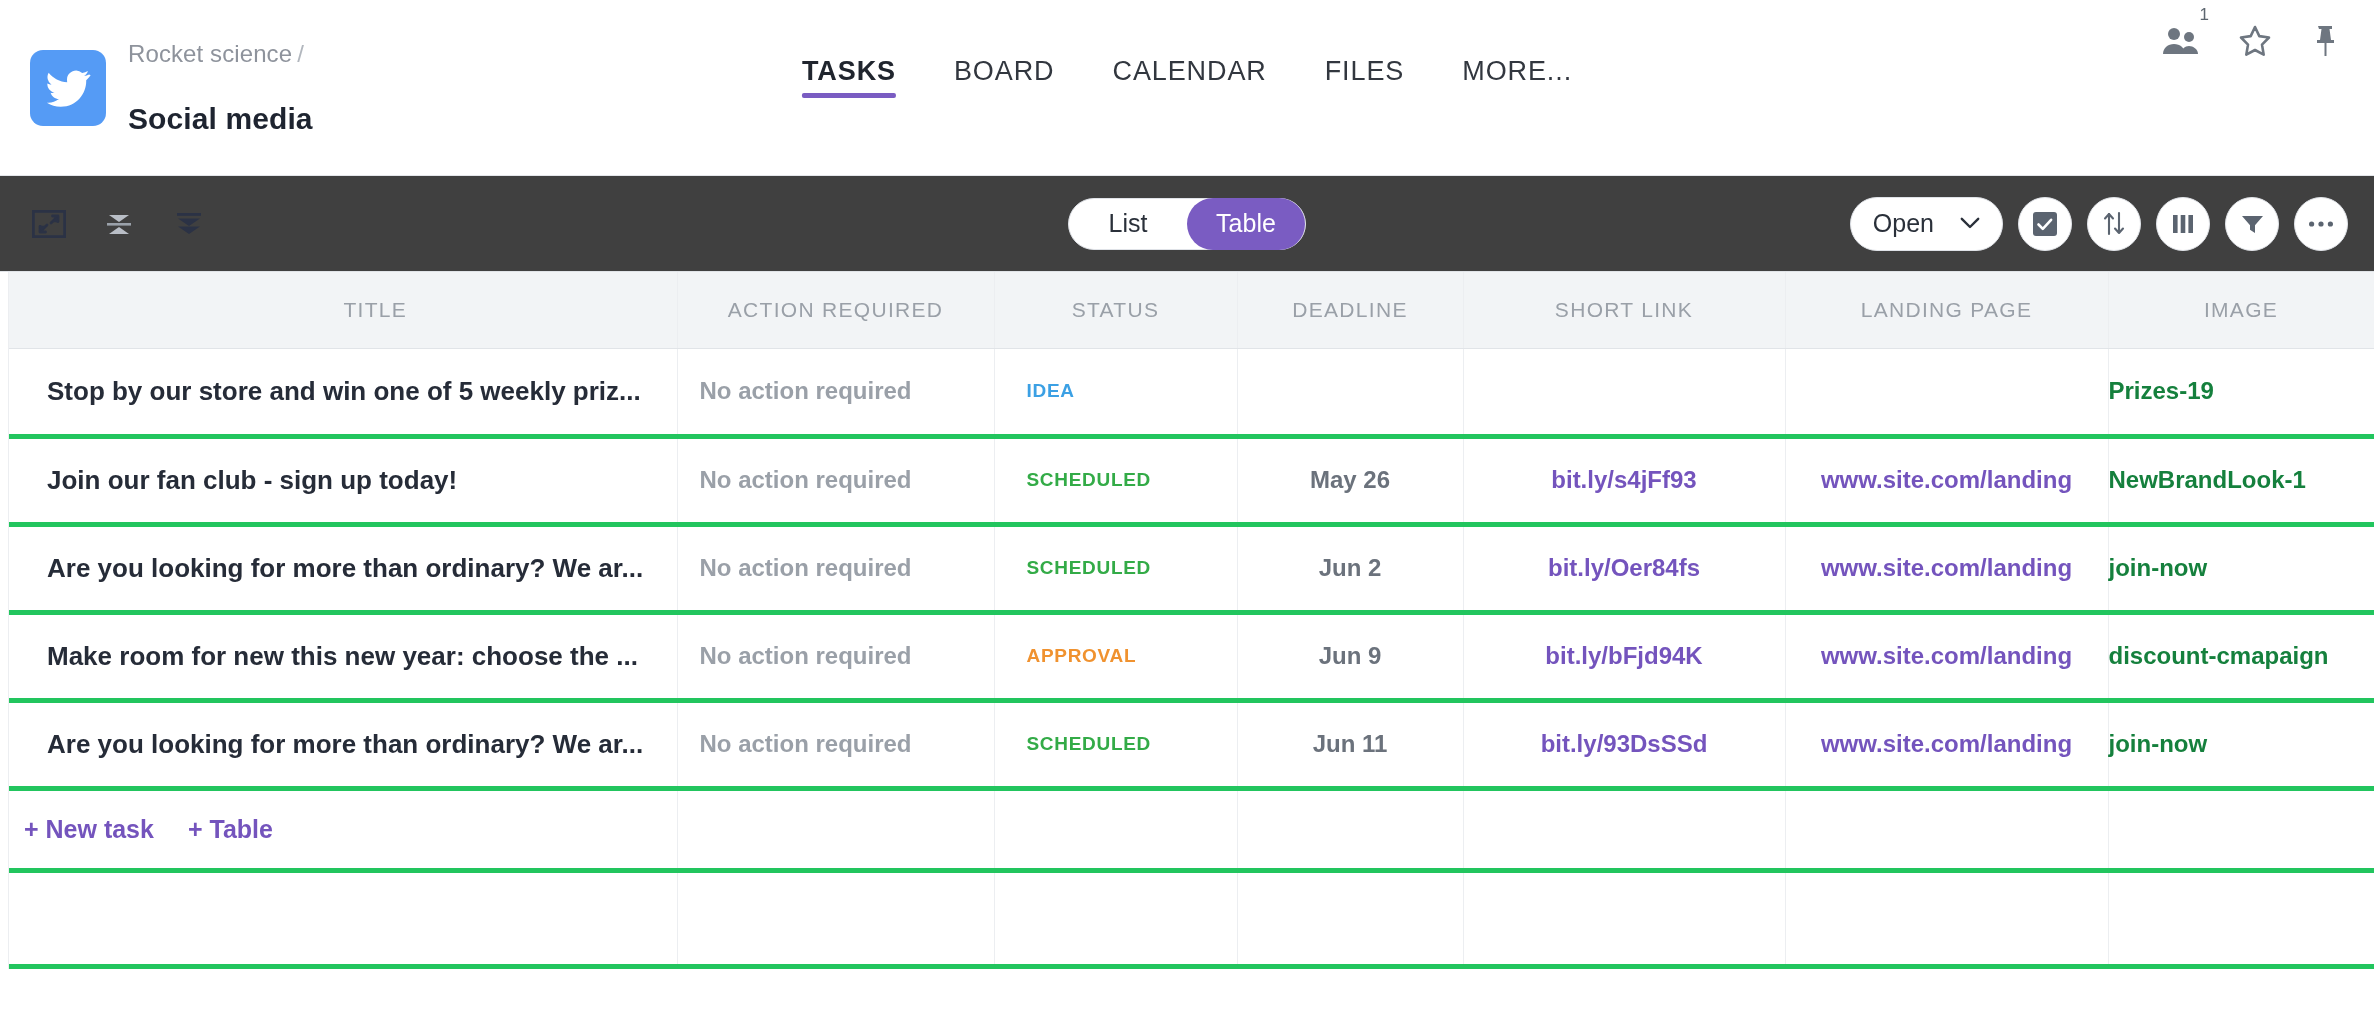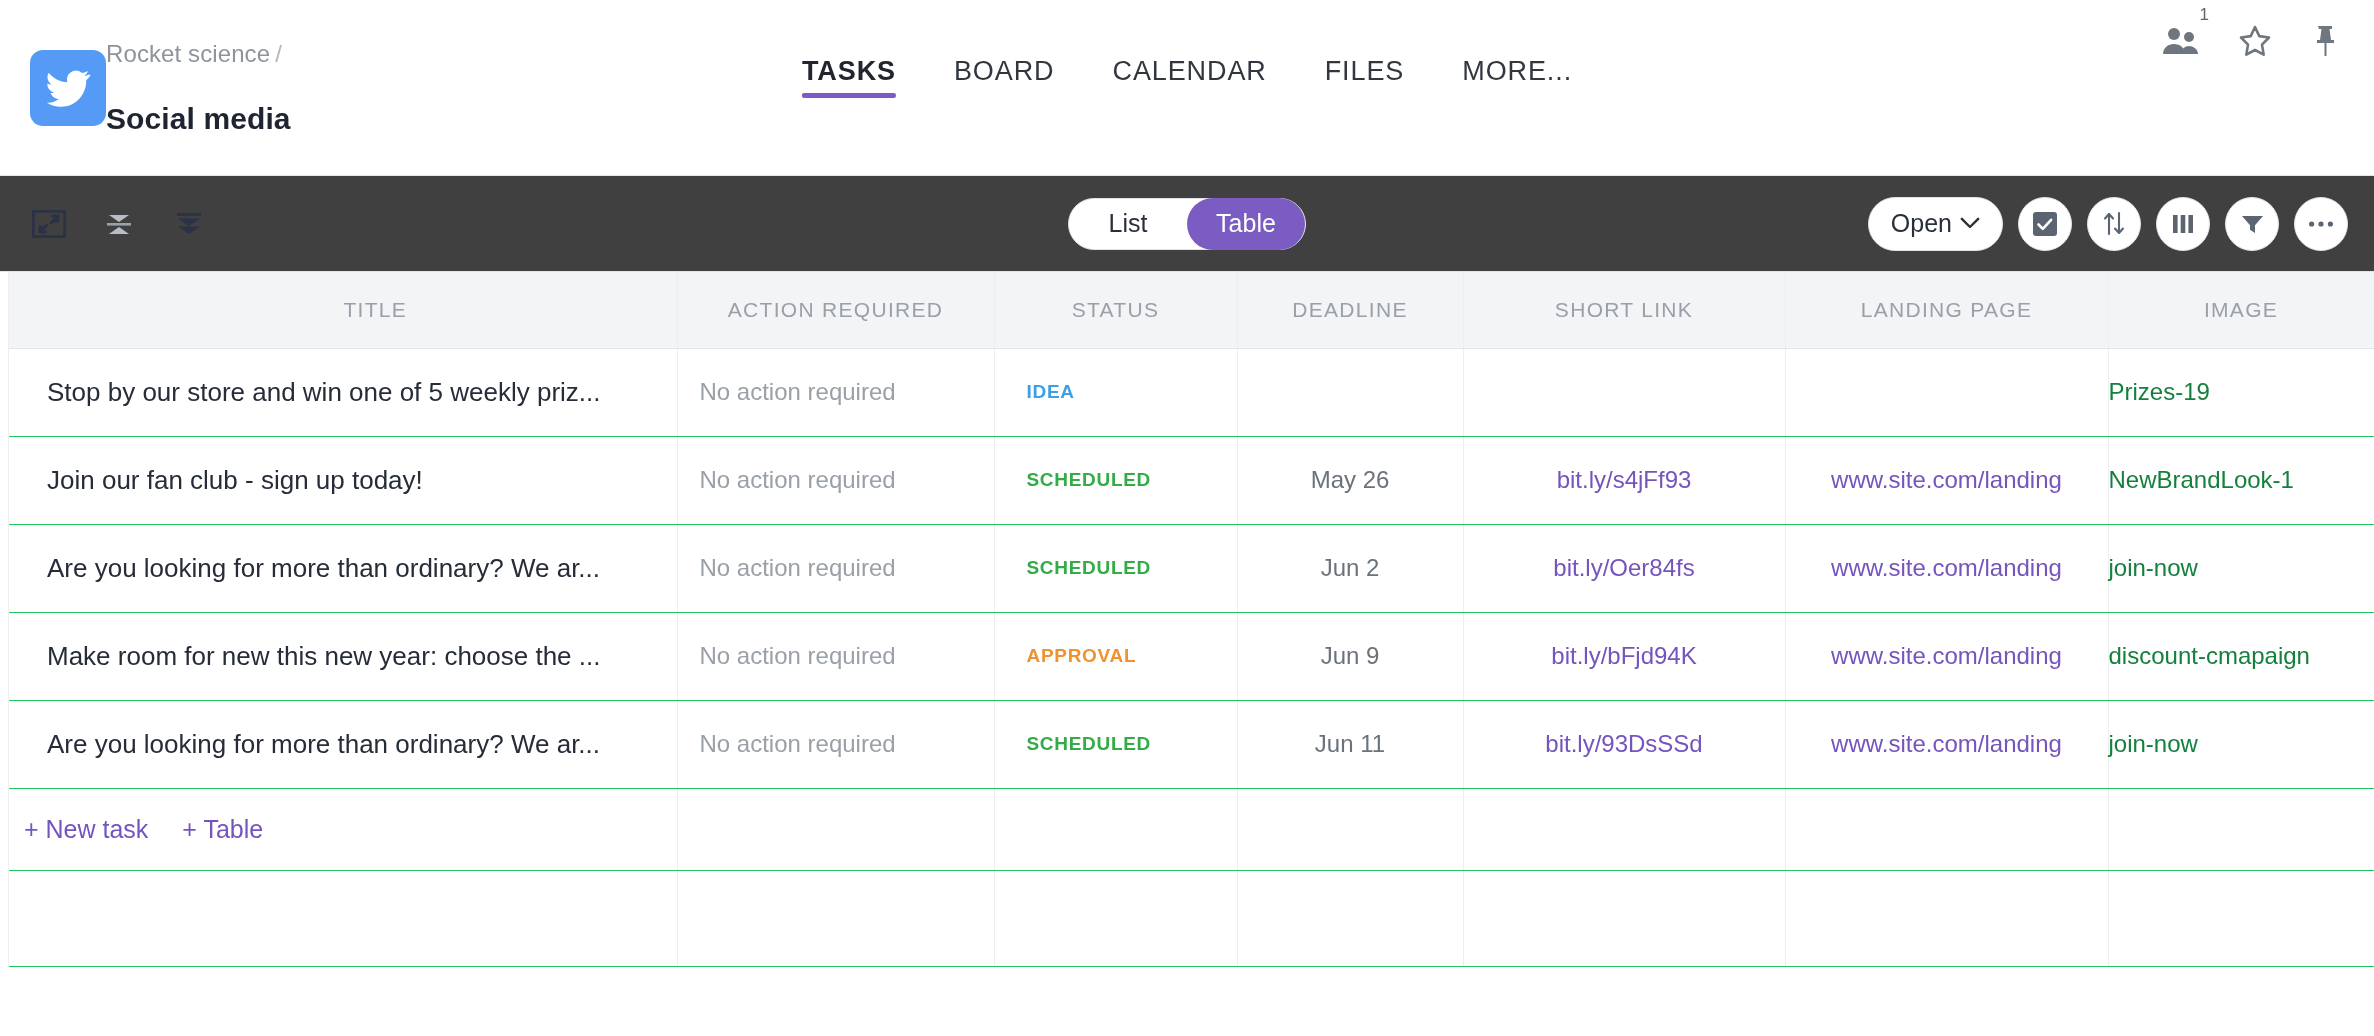--- a/index.html
+++ b/index.html
@@ -13,21 +13,21 @@
   
   .app-header {
     position: relative;
     height: 176px;
     background: #ffffff;
     border-bottom: 1px solid #e4e6ea;
   }
   .brand-block {
     position: absolute;
     left: 30px; top: 40px;
-    display: flex; align-items: center; 
+    display: flex; align-items: center; gap: 22px;
   }
   .app-logo {
     width: 76px; height: 76px;
     border-radius: 13px;
     background: #559bf5;
     display: flex; align-items: center; justify-content: center;
     flex: 0 0 auto;
   }
   .app-logo svg { width: 46px; height: 46px; fill: #ffffff; }
   .brand-text { display: flex; flex-direction: column; gap: 3px; }
@@ -100,42 +100,43 @@
     cursor: pointer; padding: 0 22px;
   }
   .vs-btn.active { background: #7a5cc2; color: #ffffff; }
 
   .toolbar-right {
     position: absolute; right: 26px; top: 0; height: 100%;
     display: flex; align-items: center; gap: 15px;
   }
   .open-pill {
     height: 54px; padding: 0 22px;
-    display: flex; align-items: center; gap: 8px;
+    display: flex; align-items: center; gap: 26px;
     background: #ffffff; border: 1px solid #dfe2e7; border-radius: 27px;
     font-size: 25px; color: #2a303a; cursor: pointer;
   }
   .round-btn {
     width: 54px; height: 54px; border-radius: 50%;
     background: #ffffff; border: 1px solid #e0e3e8;
     display: flex; align-items: center; justify-content: center;
     cursor: pointer; line-height: 0;
   }
   .round-btn svg { fill: #5b6470; }
 
   
   .grid { position: relative; width: 2374px; }
   .edge-strip {
     position: absolute; left: 0; top: 0; width: 9px; bottom: 0;
     background: #ffffff; border-right: 1px solid #eceef1; z-index: 3;
   }
   table.tbl { border-collapse: collapse; width: 2374px; table-layout: fixed; }
   table.tbl th, table.tbl td {
     border-right: 1px solid #eceef1;
-    border-bottom: 1px solid #22c55e;
+    border-bottom: 5px solid #22c55e;
+    font-weight: bold;
   }
   table.tbl thead th {
     background: #f2f4f6;
     height: 76px;
     font-size: 21px; font-weight: normal;
     color: #9aa0a8; letter-spacing: 1.3px;
     text-align: center; vertical-align: middle;
     border-bottom: 1px solid #e1e4e8;
   }
   thead th.th-title { text-align: left; padding-left: 74px; }

